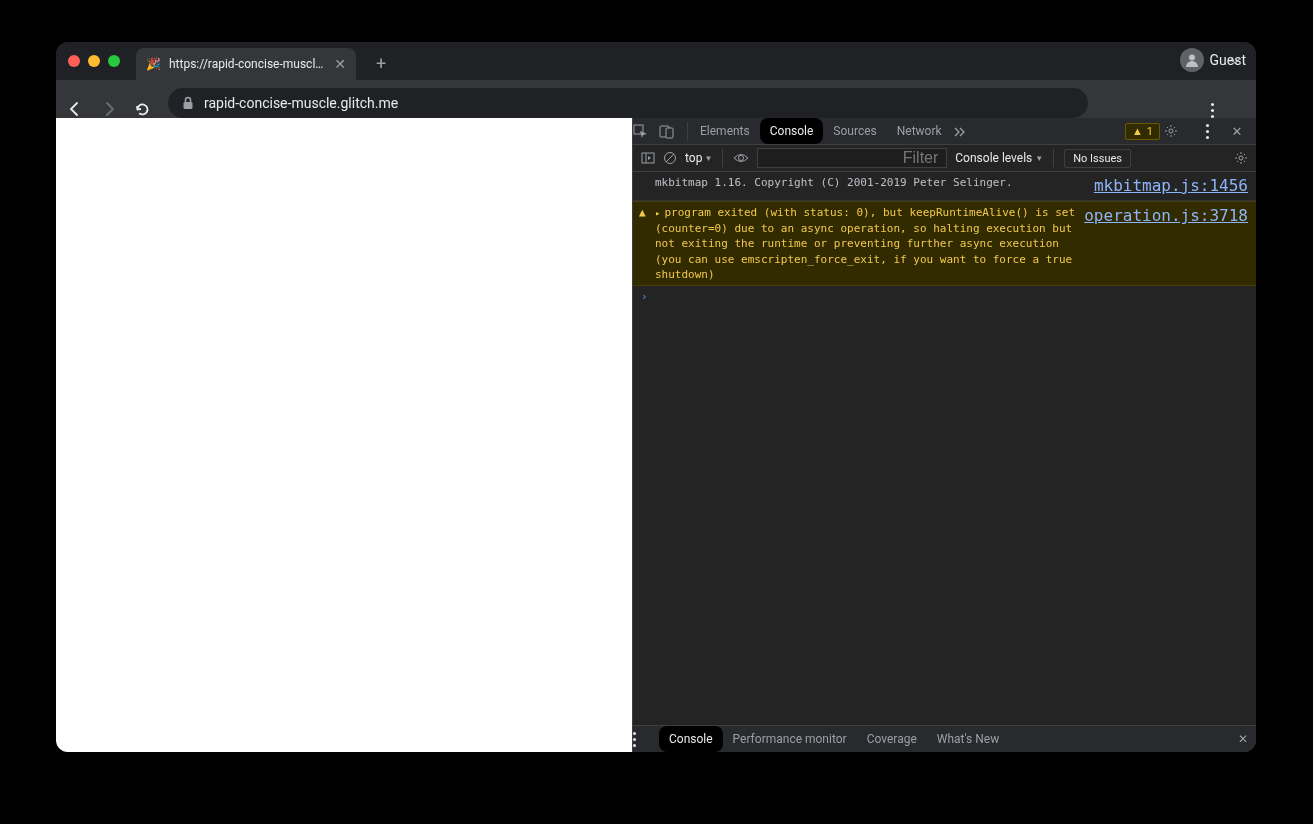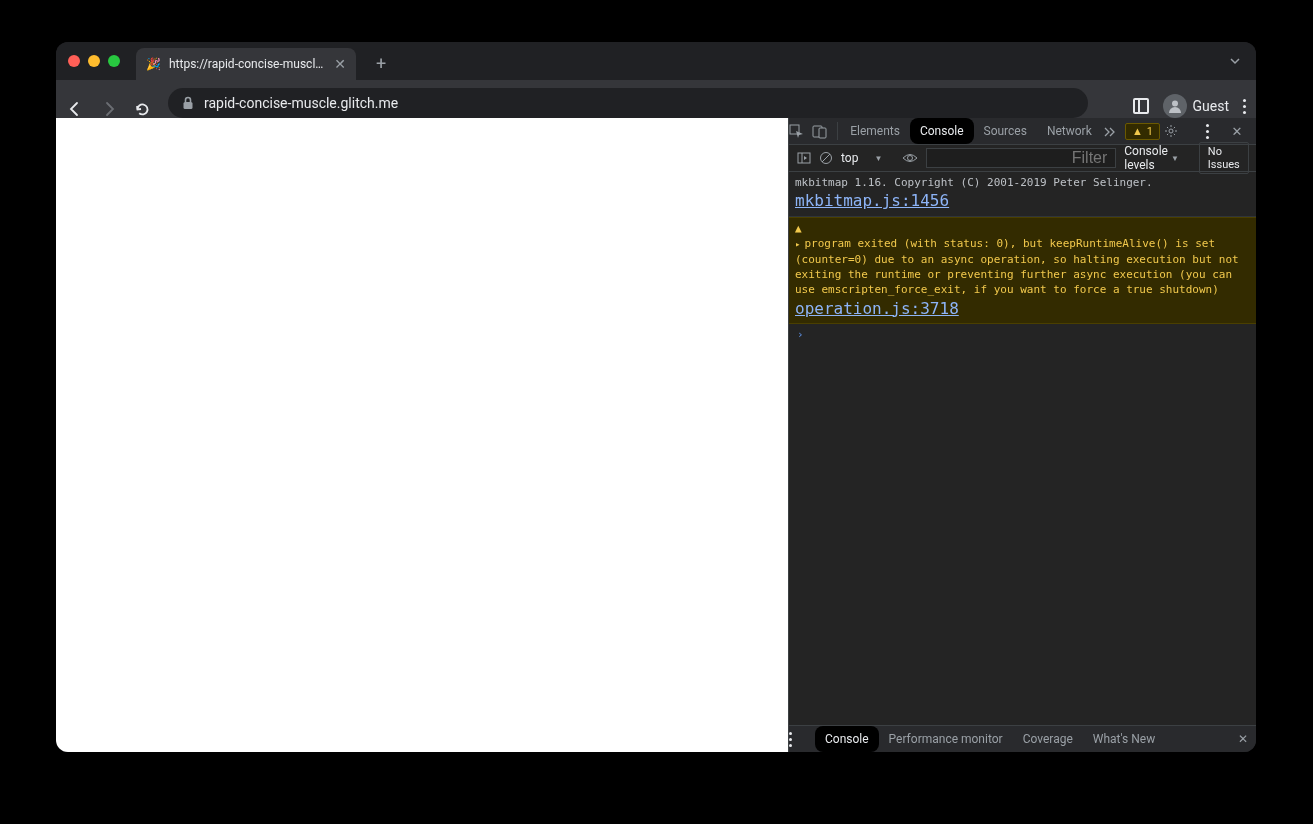--- a/index.html
+++ b/index.html
@@ -80,32 +80,32 @@
     height: 30px;
     display: flex;
     align-items: center;
     padding: 0 14px;
     gap: 10px;
     color: #e8eaed;
     font-size: 14px;
     max-width: 920px;
   }
   .lock-icon { color: #9aa0a6; font-size: 12px; }
-  .toolbar-right { margin-left: auto; display: flex; align-items: center; gap: 14px; color:#e8eaed; }
+  .toolbar-right { margin-left: auto; display: flex; align-items: center; gap: 31px; color:#e8eaed;flex-direction:column; }
   .sq-icon { width:16px; height:16px; border:2px solid #e8eaed; border-radius:2px; position:relative;}
   .sq-icon::after{content:"";position:absolute;left:3px;top:-2px;bottom:-2px;width:2px;background:#e8eaed;}
   .guest-chip { display:flex; align-items:center; gap:6px; font-size:14px;}
   .avatar { width:24px; height:24px; border-radius:50%; background:#5f6368; display:flex; align-items:center; justify-content:center;}
   .dots-v { display:flex; flex-direction:column; gap:3px; cursor:pointer;}
   .dots-v span{ width:3px;height:3px;border-radius:50%;background:#e8eaed;}
   
   .content { flex:1; display:flex; overflow:hidden; }
   .page { flex: 1; background: #fff; }
   .devtools {
-    width: 468px;
+    width: 624px;
     background: #242424;
     display: flex;
     flex-direction: column;
     border-left: 1px solid #3c4043;
     color: #bdc1c6;
     font-size: 12px;
   }
   
   .dt-header {
     height: 27px;
@@ -124,31 +124,31 @@
     border:1px solid #6b5900; color:#f2c94c; padding:1px 6px; border-radius:2px; font-size:11px;
   }
   .warn-tri { color:#f2c94c; font-size:11px;}
   
   .dt-controls {
     height: 27px;
     display:flex; align-items:center; gap:8px; padding:0 8px;
     border-bottom:1px solid #3c4043; background:#242424;
   }
   .dt-ctrl { color:#9aa0a6; cursor:pointer; font-size:12px;}
-  .dt-context { color:#e8eaed; font-size:12px; display:flex; align-items:center; gap:16px; cursor:pointer;justify-content:space-between;}
+  .dt-context { color:#e8eaed; font-size:12px; display:flex; align-items:center; gap:2px; cursor:pointer;justify-content:space-between;}
   .dt-filter {
     flex:1; max-width:190px; height:20px; background:#1e1e1e; border:1px solid #3c4043;
     color:#9aa0a6; font-size:16px; padding:0 8px; outline:none;text-align:right;
   }
   .dt-levels { color:#e8eaed; font-size:12px; display:flex; align-items:center; gap:3px; cursor:pointer;}
   .dt-issues { border:1px solid #3c4043; padding:2px 8px; border-radius:2px; color:#e8eaed; font-size:11px; cursor:pointer;}
   
   .dt-body { flex:1; overflow:auto; font-family: Menlo, Consolas, monospace; font-size:11px; line-height:1.4;}
   .log {
-    display:flex; padding:3px 8px 3px 6px; border-bottom:1px solid #30343a;flex-direction:column;
+    display:flex; padding:3px 8px 3px 6px; border-bottom:1px solid #30343a;
   }
   .log .gutter { width:16px; flex-shrink:0;}
   .log .msg { flex:1; white-space:pre-wrap; color:#bdc1c6; padding-right:8px;}
   .log .src { color:#8db4f7; text-decoration:underline; white-space:nowrap; cursor:pointer; font-size:16px;}
   .log.warn { background:#332b00; border-bottom:1px solid #4a3f00; border-top:1px solid #4a3f00;}
   .log.warn .msg { color:#f2c94c; }
   .log.warn .gutter { color:#f2c94c; }
   .log.warn .expand { color:#f2c94c; margin-right:4px; font-size:9px;}
   .prompt { padding:3px 8px; color:#5f93e8;}
   

